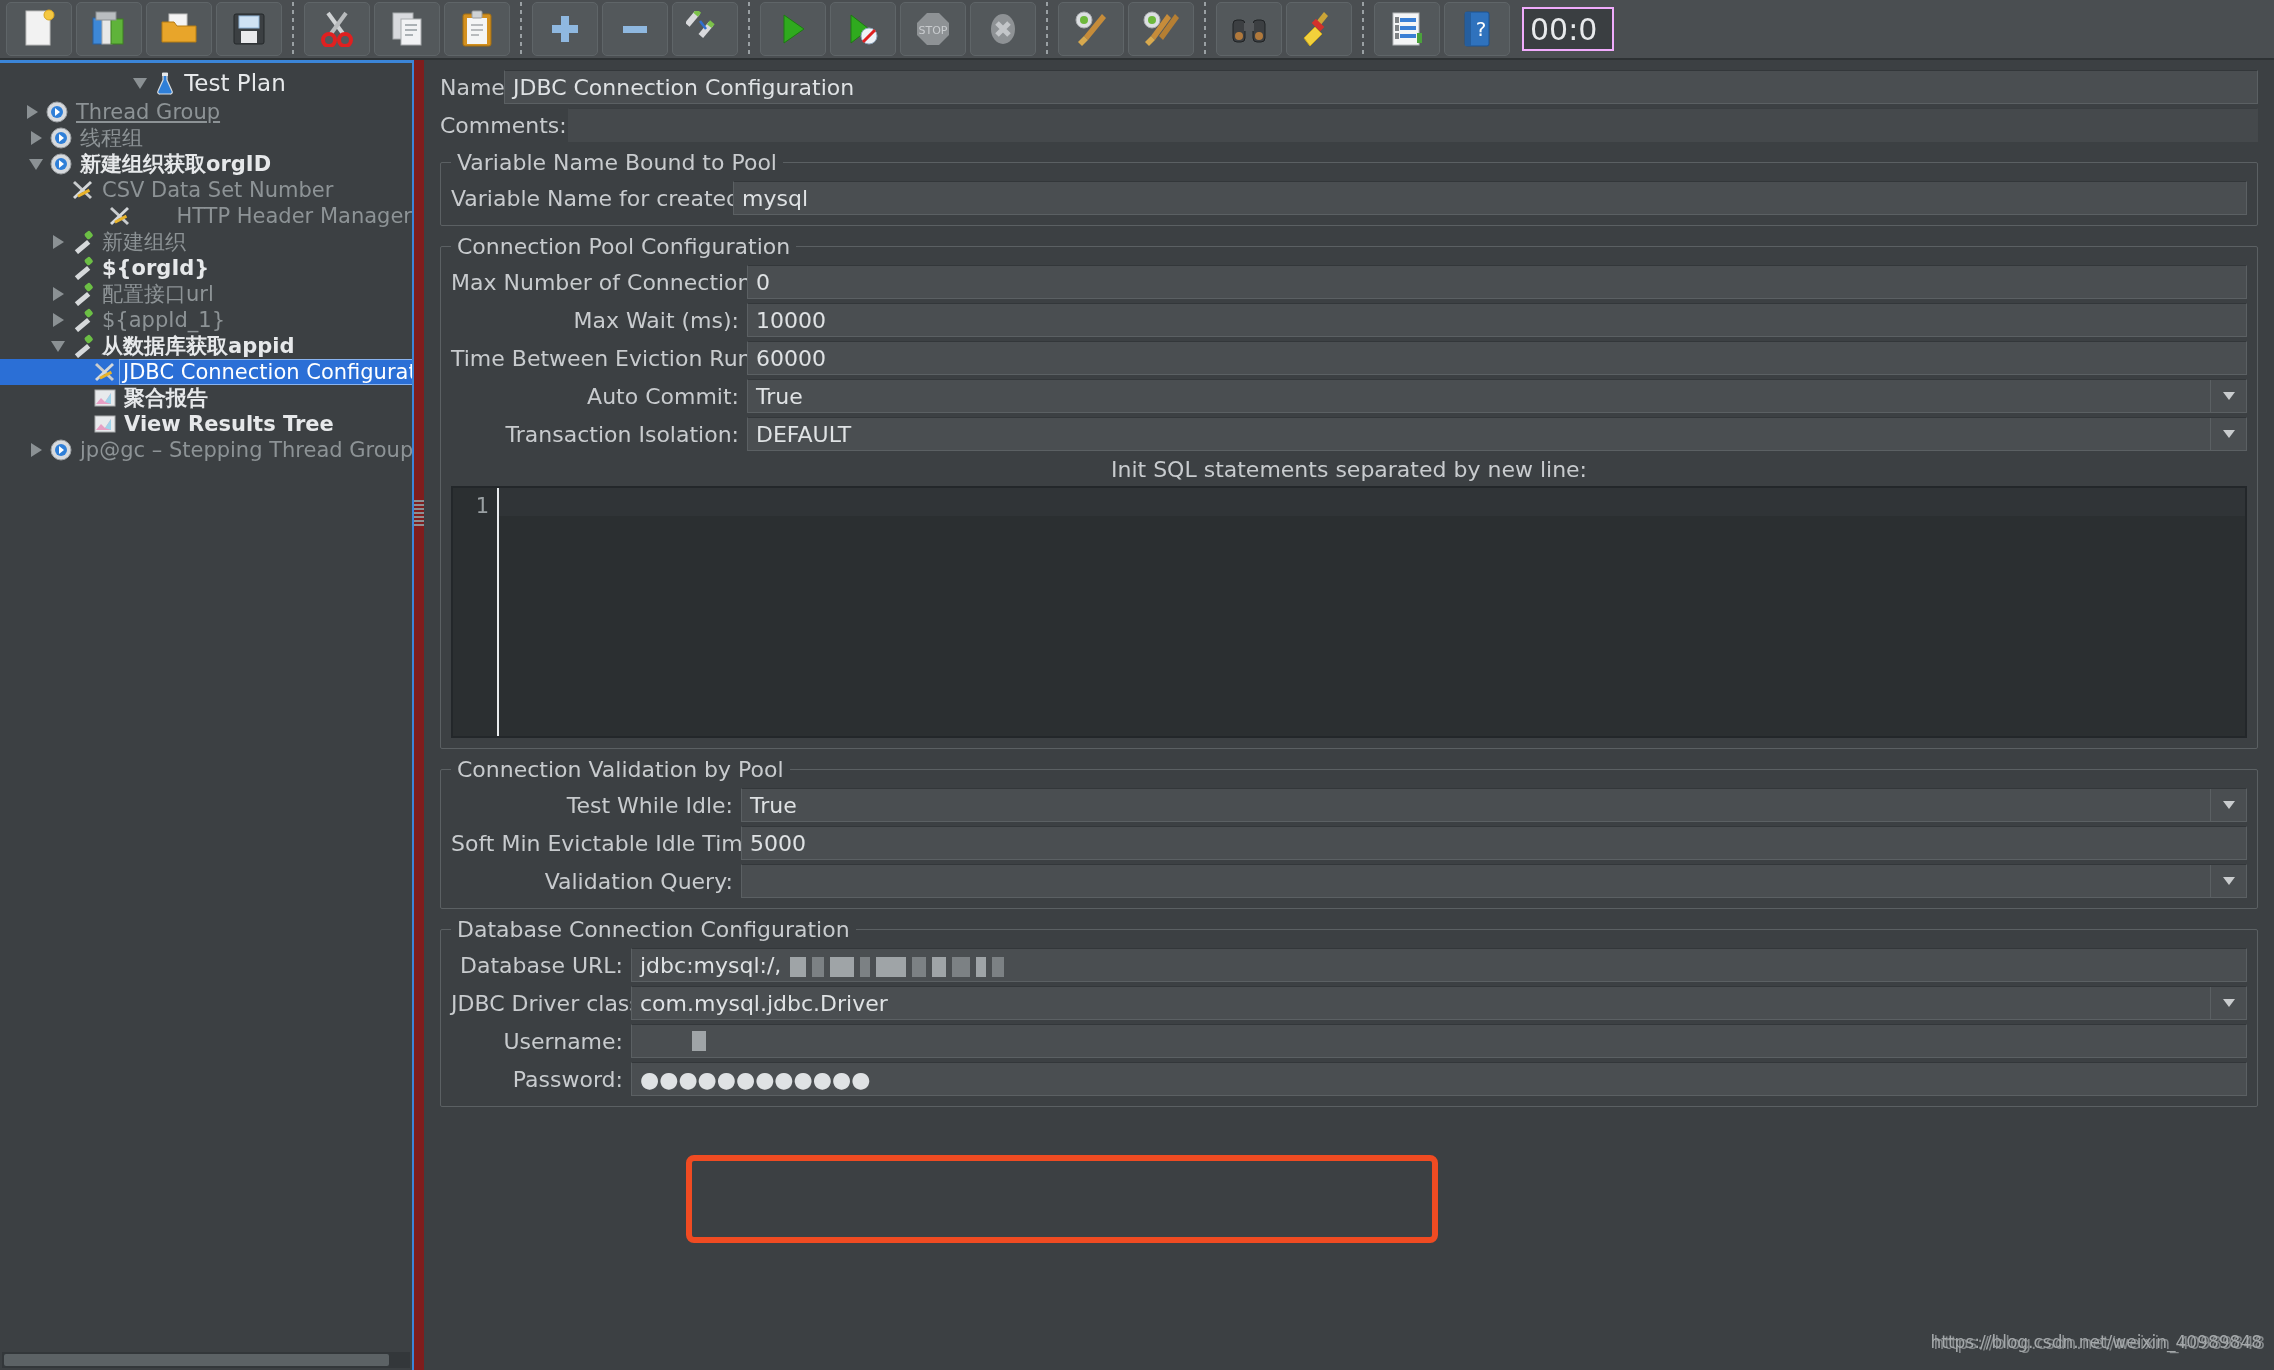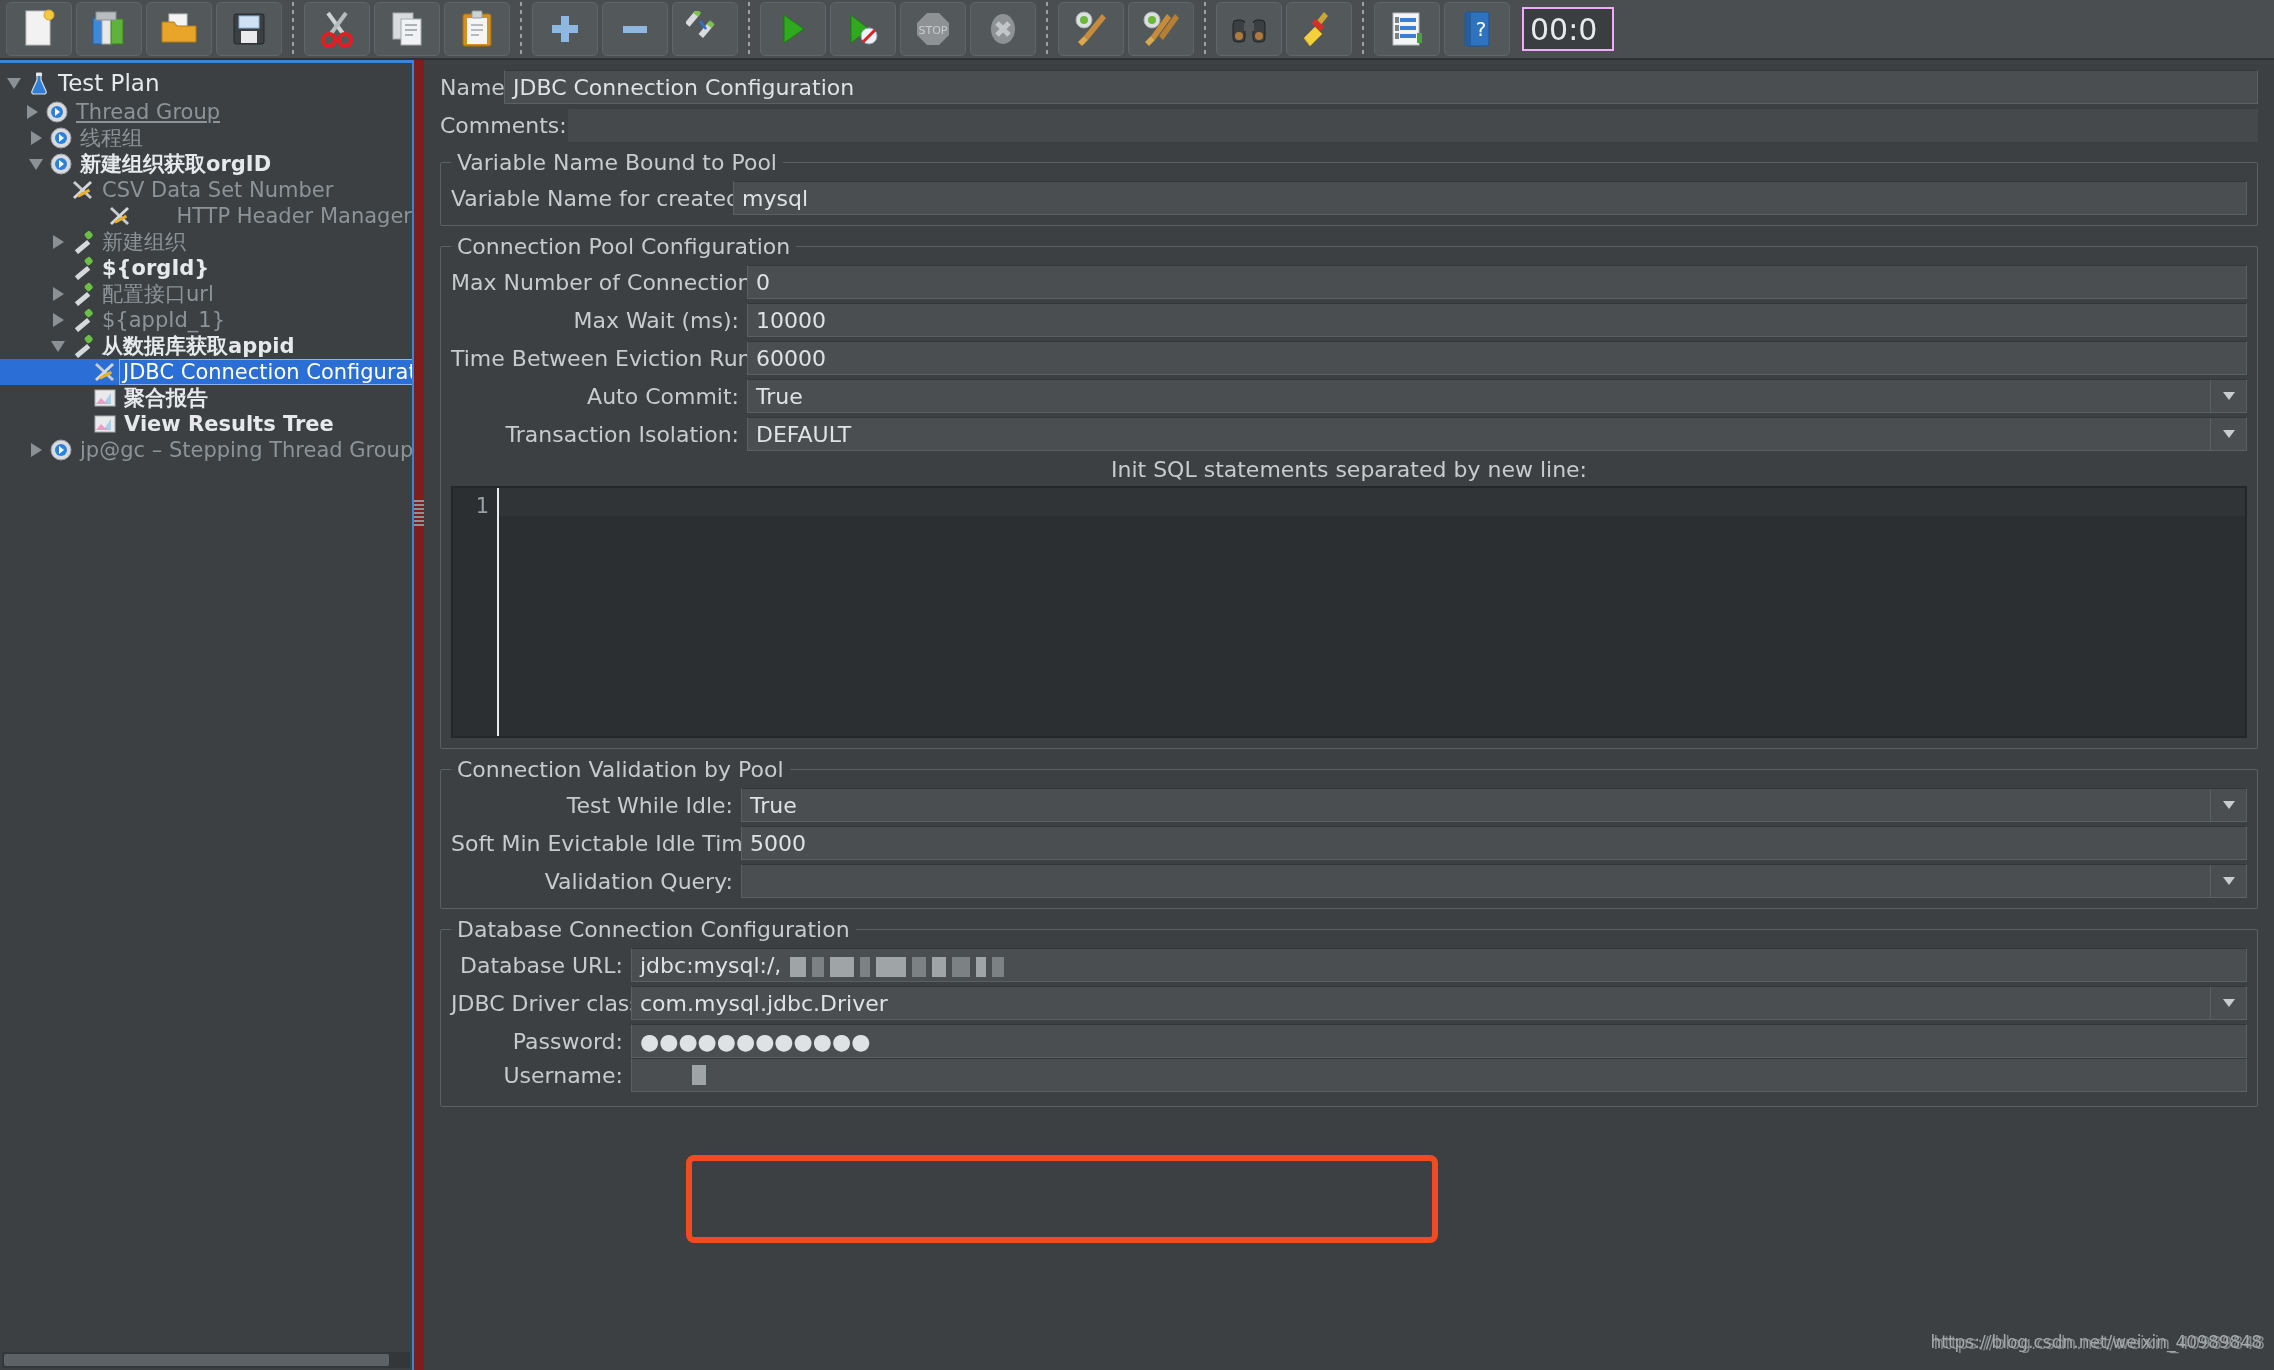--- a/index.html
+++ b/index.html
@@ -50,21 +50,21 @@
     overflow: hidden;
   }
   .tree { padding-top: 4px; }
   .trow {
     display: flex; align-items: center; height: 26px;
     padding-left: 4px; white-space: nowrap;
     font-size: 21px; color: #9aa0a3;
   }
   .trow.sel { background: #2b6fd6; color: #ffffff; }
   .trow.bold { color: #e6e8ea; font-weight: bold; }
-  .trow.root { color: #e6e8ea; font-size: 23px; height: 32px; }
+  .trow.root { color: #e6e8ea; font-size: 23px; height: 32px; justify-content: center; }
   .trow.dark { color: #8d9396; }
   .twist {
     width: 20px; height: 20px; flex: 0 0 20px;
     display: flex; align-items: center; justify-content: center;
   }
   .twist.none { visibility: hidden; }
   .arrow-r { width:0;height:0;border-left:11px solid #8b9194;border-top:7px solid transparent;border-bottom:7px solid transparent; }
   .arrow-d { width:0;height:0;border-top:11px solid #8b9194;border-left:7px solid transparent;border-right:7px solid transparent; }
   .ticon { width: 30px; height: 24px; flex: 0 0 30px; display:flex; align-items:center; justify-content:center; }
   .tlabel { padding-left: 4px; }
@@ -647,32 +647,32 @@
       <div class="frow">
         <div class="flabel" style="width:180px">JDBC Driver class:</div>
         <div class="finput combo">
           <span>com.mysql.jdbc.Driver</span>
           <span class="arr">
               <i class="caret"></i>
             </span>
         </div>
       </div>
 
-      <div class="frow" style="margin-bottom:0">
-        <div class="flabel" style="width:180px">Password:</div>
-        <div class="finput">●●●●●●●●●●●●</div>
-      </div>
-
       <div class="frow">
         <div class="flabel" style="width:180px">Username:</div>
         <div class="finput">
           <span></span>
           <i class="redactblk" style="width:14px;margin-left:52px"></i>
         </div>
       </div>
+
+      <div class="frow" style="margin-bottom:0">
+        <div class="flabel" style="width:180px">Password:</div>
+        <div class="finput">●●●●●●●●●●●●</div>
+      </div>
     </fieldset>
 
     <div class="watermark">
       <span>https://blog.csdn.net/weixin_40989848</span>
       <span class="dup">https://blog.csdn.net/weixin_40989848</span>
     </div>
   </div>
 
   <div class="annot" style="left:686px; top:1155px; width:752px; height:88px;"></div>
 

